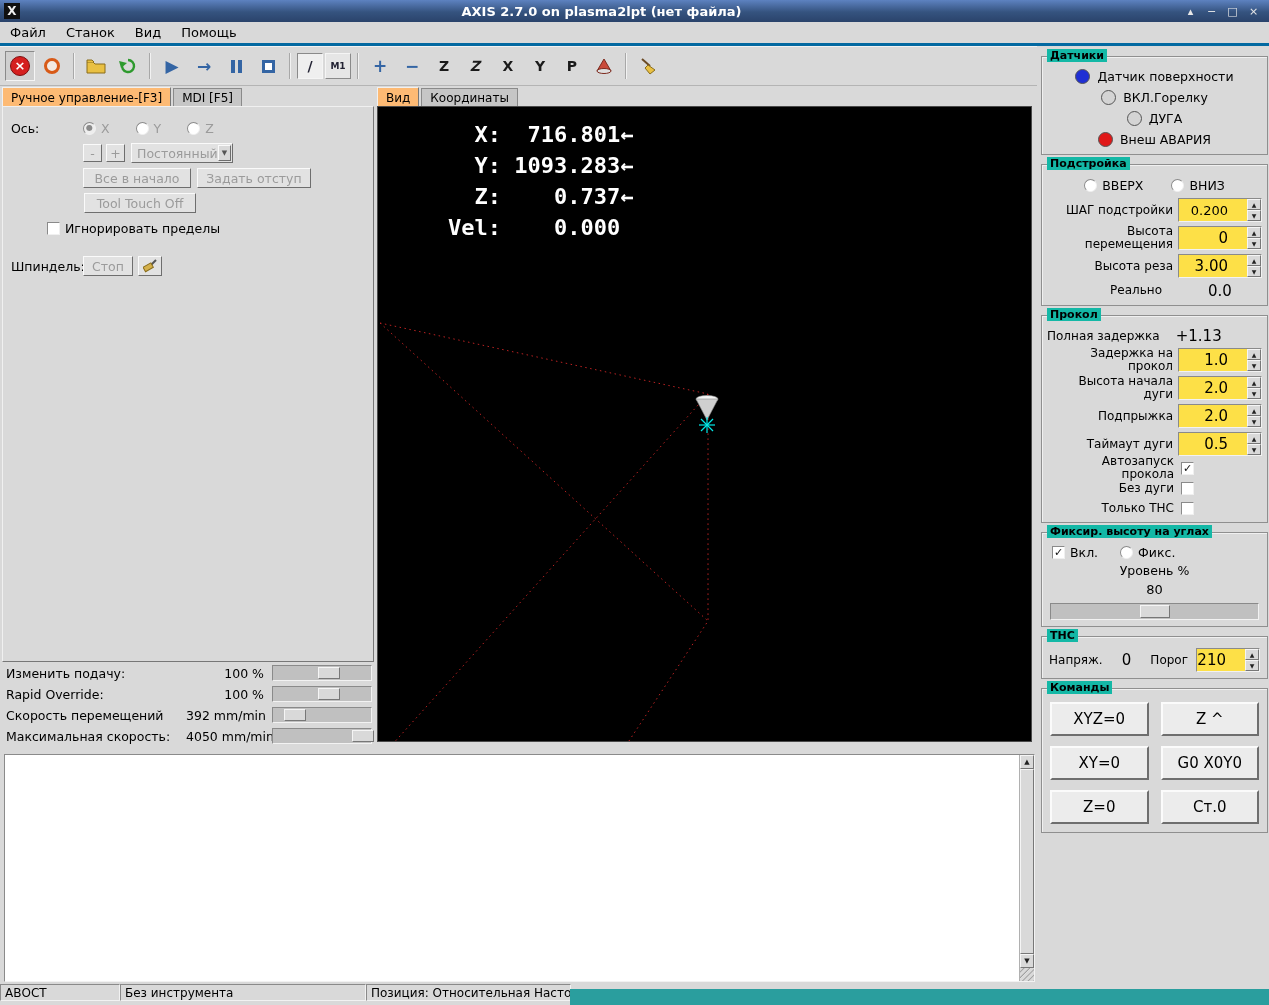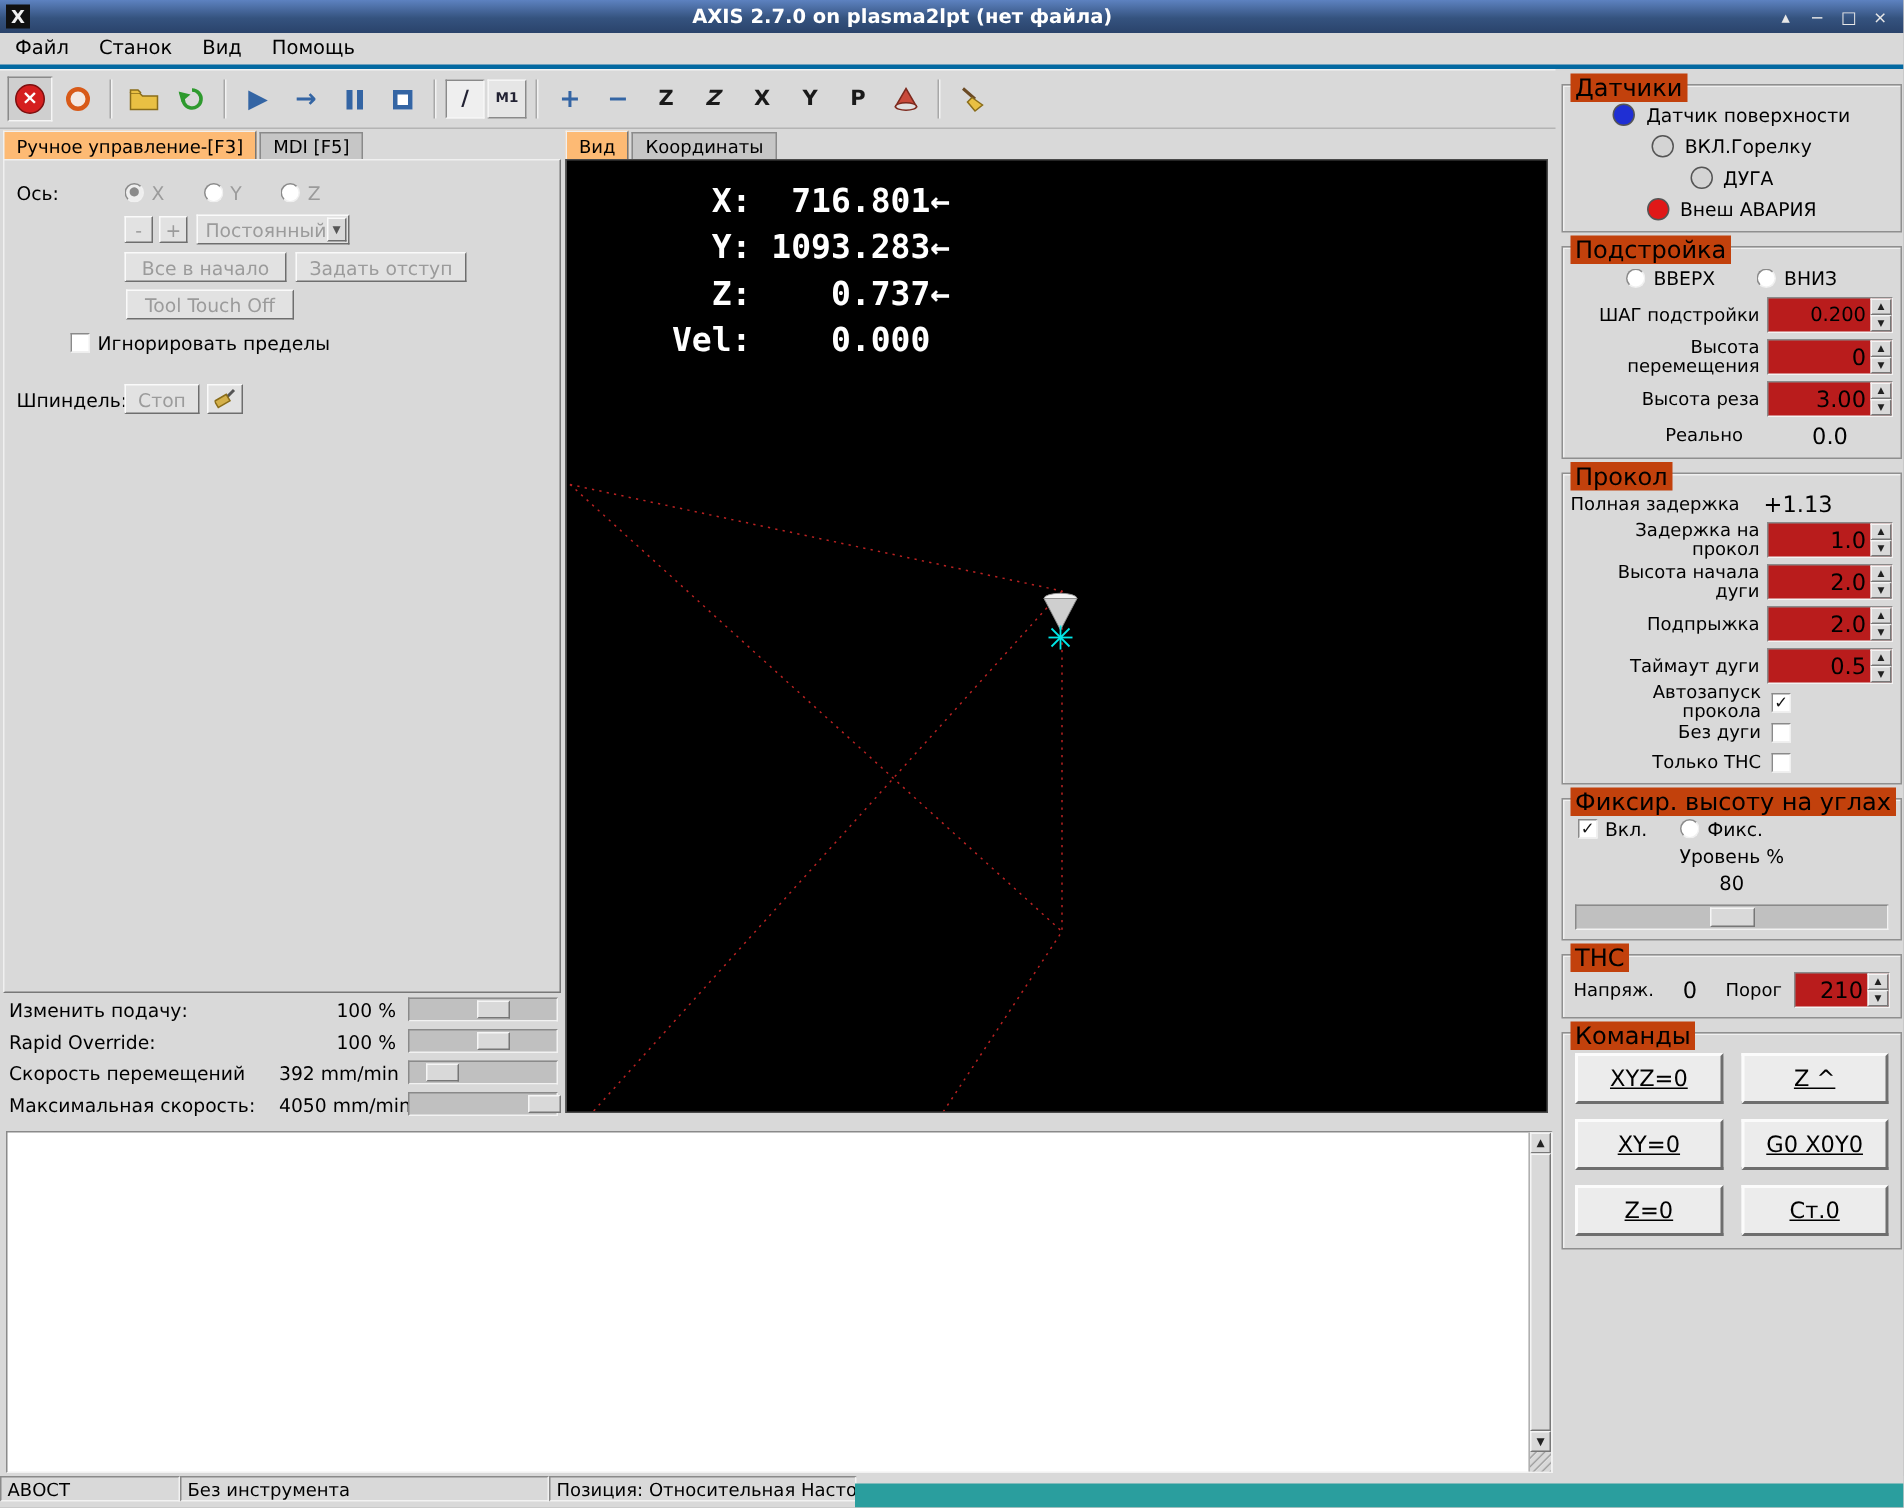--- a/index.html
+++ b/index.html
@@ -65,42 +65,42 @@
   
   .center-panel { position:absolute; left:377px; top:86px; width:655px; height:656px; }
   .canvas { position:absolute; top:20px; left:0; width:655px; height:636px; background:#000; border:1px solid #4a4a4a; overflow:hidden; }
   .dro { position:absolute; left:70px; top:12px; font-family:"DejaVu Sans Mono", monospace; font-size:22px; font-weight:bold; color:#fff; line-height:31px; }
   .dro-line span { white-space:pre; }
   .preview-svg { position:absolute; left:0; top:0; }
 
   
   .right-panel { position:absolute; left:1040px; top:50px; width:229px; padding-top:6px; }
   .grp { position:relative; border:1px solid #8f8f8f; box-shadow: inset 1px 1px 0 #f0f0f0; margin:0 1px 9px 1px; padding:9px 4px 4px 4px; background:#d9d9d9; }
-  .legend { position:absolute; top:-8px; left:5px; background:#c2410c; font-size:16px; padding:0 3px; white-space:nowrap; }
+  .legend { position:absolute; top:-8px; left:5px; background:#14b8a6; font-size:11px; padding:0 3px; white-space:nowrap;font-weight:bold; }
   .sensor-row { display:flex; align-items:center; justify-content:center; gap:7px; height:21px; }
   .led { width:15px; height:15px; min-width:15px; border-radius:50%; border:1px solid #555; }
   .sensor-lab { font-size:12.5px; }
   .rp-row { display:flex; align-items:center; height:28px; gap:5px; padding:0 1px; }
   .rp-row.short { height:21px;gap:16px; }
   .rp-label { flex:1; text-align:right; font-size:12px; line-height:1.05; }
-  .spin { width:84px; min-width:84px; height:24px; display:flex; background:#b91c1c; border:1px solid; border-color:#8a8a8a #f2f2f2 #f2f2f2 #8a8a8a; }
+  .spin { width:84px; min-width:84px; height:24px; display:flex; background:#fde047; border:1px solid; border-color:#8a8a8a #f2f2f2 #f2f2f2 #8a8a8a;gap:16px; }
   .spin-val { flex:1; text-align:right; font-size:15px; padding:2px 3px 0 0; }
   .spin.small .spin-val { font-size:13px; padding-top:4px; }
   .spin-btns { width:14px; min-width:14px; display:flex; flex-direction:column; }
   .spin-b { flex:1; background:#d9d9d9; border:1px solid; border-color:#f5f5f5 #777 #777 #f5f5f5; font-size:6px; display:flex; align-items:center; justify-content:center; color:#222; }
   .radio-row { display:flex; justify-content:center; gap:28px; height:22px; align-items:center; }
   .check-row { display:flex; align-items:center; height:20px; }
   .check-cell { width:84px; min-width:84px; display:flex; padding-left:2px; margin-left:5px; }
   .big-val { font-size:15px; }
   .center-txt { text-align:center; font-size:12.5px; }
   .corner-slider { margin:3px 4px 2px 4px; height:17px; background:#c0c0c0; border:1px solid; border-color:#8a8a8a #f2f2f2 #f2f2f2 #8a8a8a; position:relative; }
   .corner-handle { position:absolute; top:1px; width:30px; height:13px; background:#d9d9d9; border:1px solid; border-color:#f5f5f5 #777 #777 #f5f5f5; transform:translateX(-50%); }
   .thc-row { display:flex; align-items:center; gap:8px; padding:0 3px; height:28px; }
   .cmd-grid { display:grid; grid-template-columns:1fr 1fr; gap:10px 12px; padding:4px 4px 4px 4px; }
-  .cmd-btn { height:34px; background:#ececec; border:2px solid; border-color:#fbfbfb #6e6e6e #6e6e6e #fbfbfb; font-size:15px; display:flex; align-items:center; justify-content:center; font-family:inherit;text-decoration:underline; }
+  .cmd-btn { height:34px; background:#ececec; border:2px solid; border-color:#fbfbfb #6e6e6e #6e6e6e #fbfbfb; font-size:15px; display:flex; align-items:center; justify-content:center; font-family:inherit; }
 
   
   .output { position:absolute; left:4px; top:754px; width:1031px; height:228px; background:#fff; border:1px solid; border-color:#8a8a8a #f2f2f2 #f2f2f2 #8a8a8a; }
   .output-scroll { position:absolute; right:0; top:0; bottom:0; width:15px; background:#d9d9d9; border-left:1px solid #b0b0b0; display:flex; flex-direction:column; }
   .os-arrow { height:14px; display:flex; align-items:center; justify-content:center; font-size:7px; color:#222; background:#d9d9d9; border:1px solid; border-color:#f5f5f5 #777 #777 #f5f5f5; }
   .os-thumb { flex:1; background:#d9d9d9; border:1px solid; border-color:#f5f5f5 #777 #777 #f5f5f5; }
   .os-grip { height:13px; background:repeating-linear-gradient(135deg,#d9d9d9,#d9d9d9 2px,#9a9a9a 3px,#f2f2f2 4px); }
   .statusbar { position:absolute; left:0; top:984px; width:100%; height:18px; display:flex; background:#d9d9d9; }
   .sb-box { border:1px solid; border-color:#8a8a8a #f2f2f2 #f2f2f2 #8a8a8a; font-size:12px; padding:1px 4px 0 4px; height:17px; overflow:hidden; white-space:nowrap; }
   .sb-state { width:120px; }

